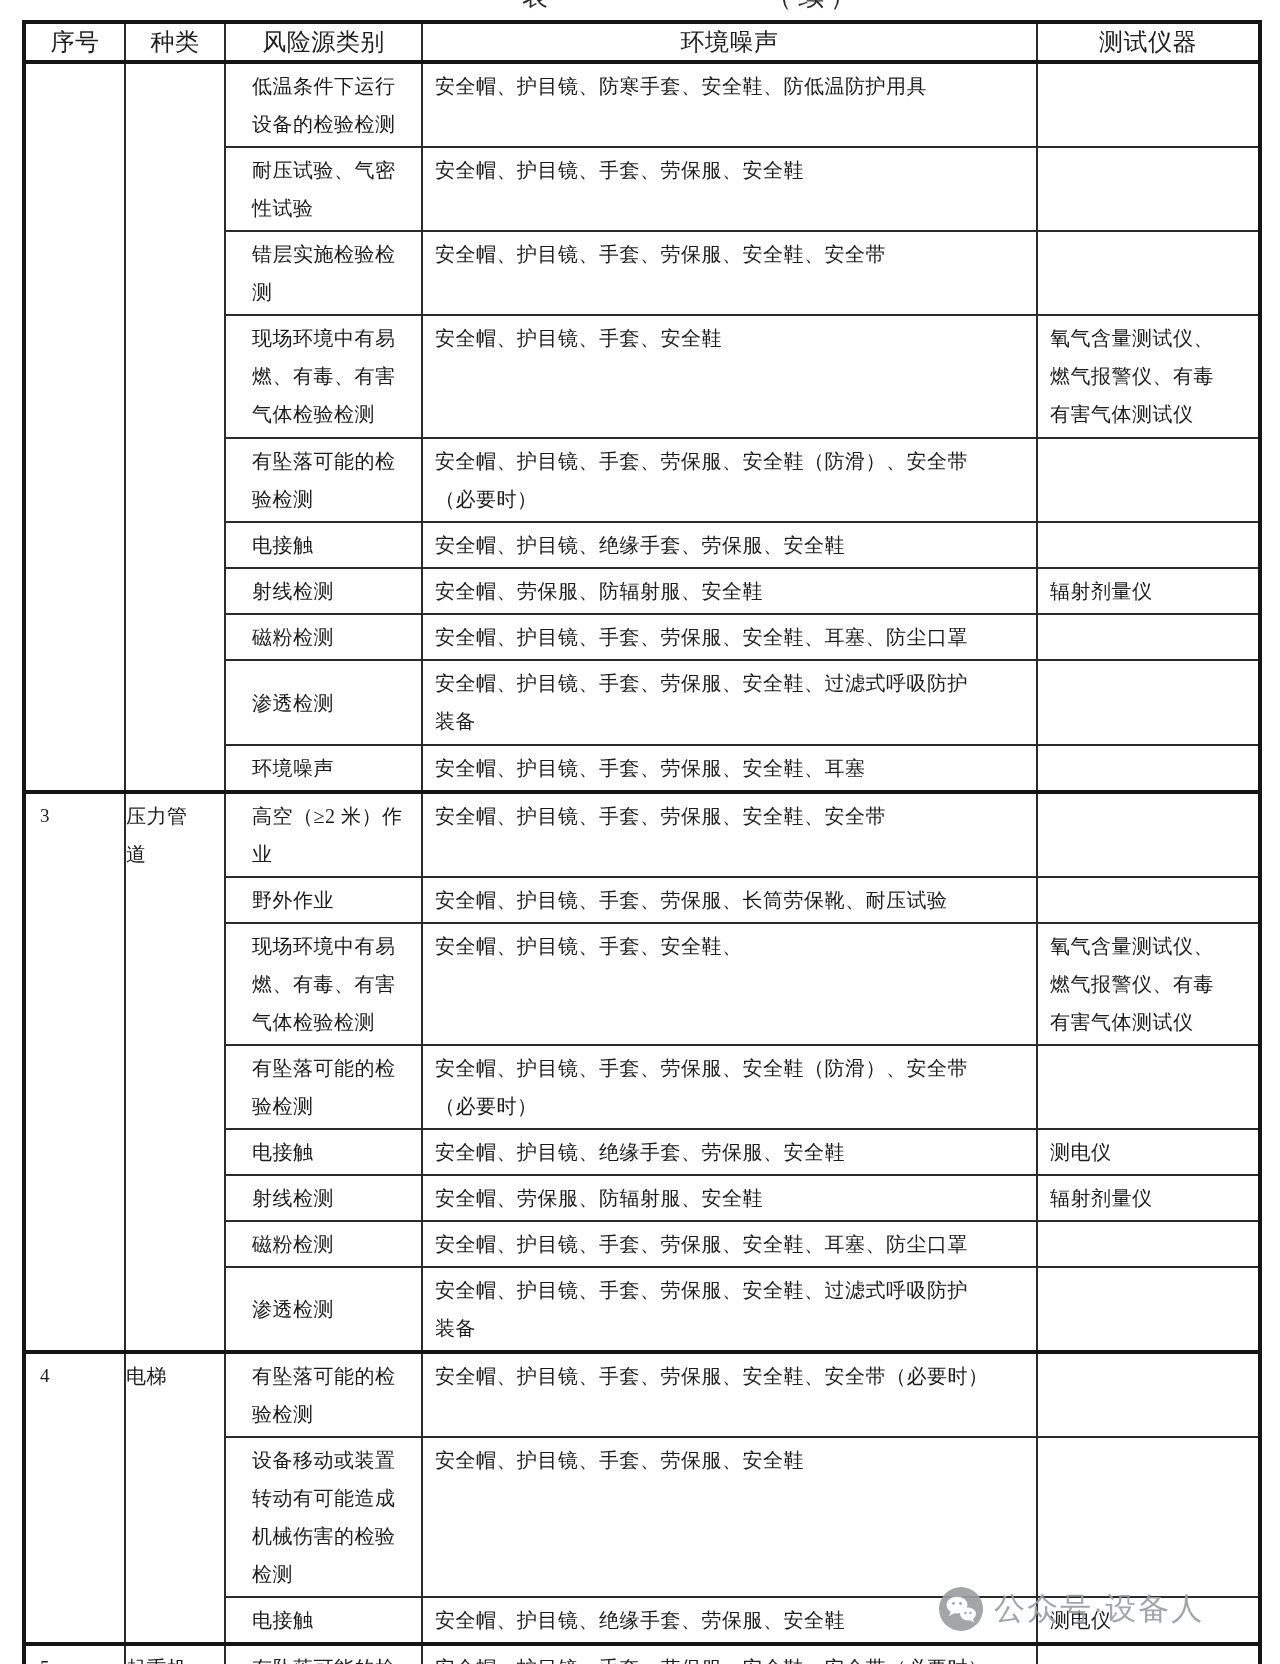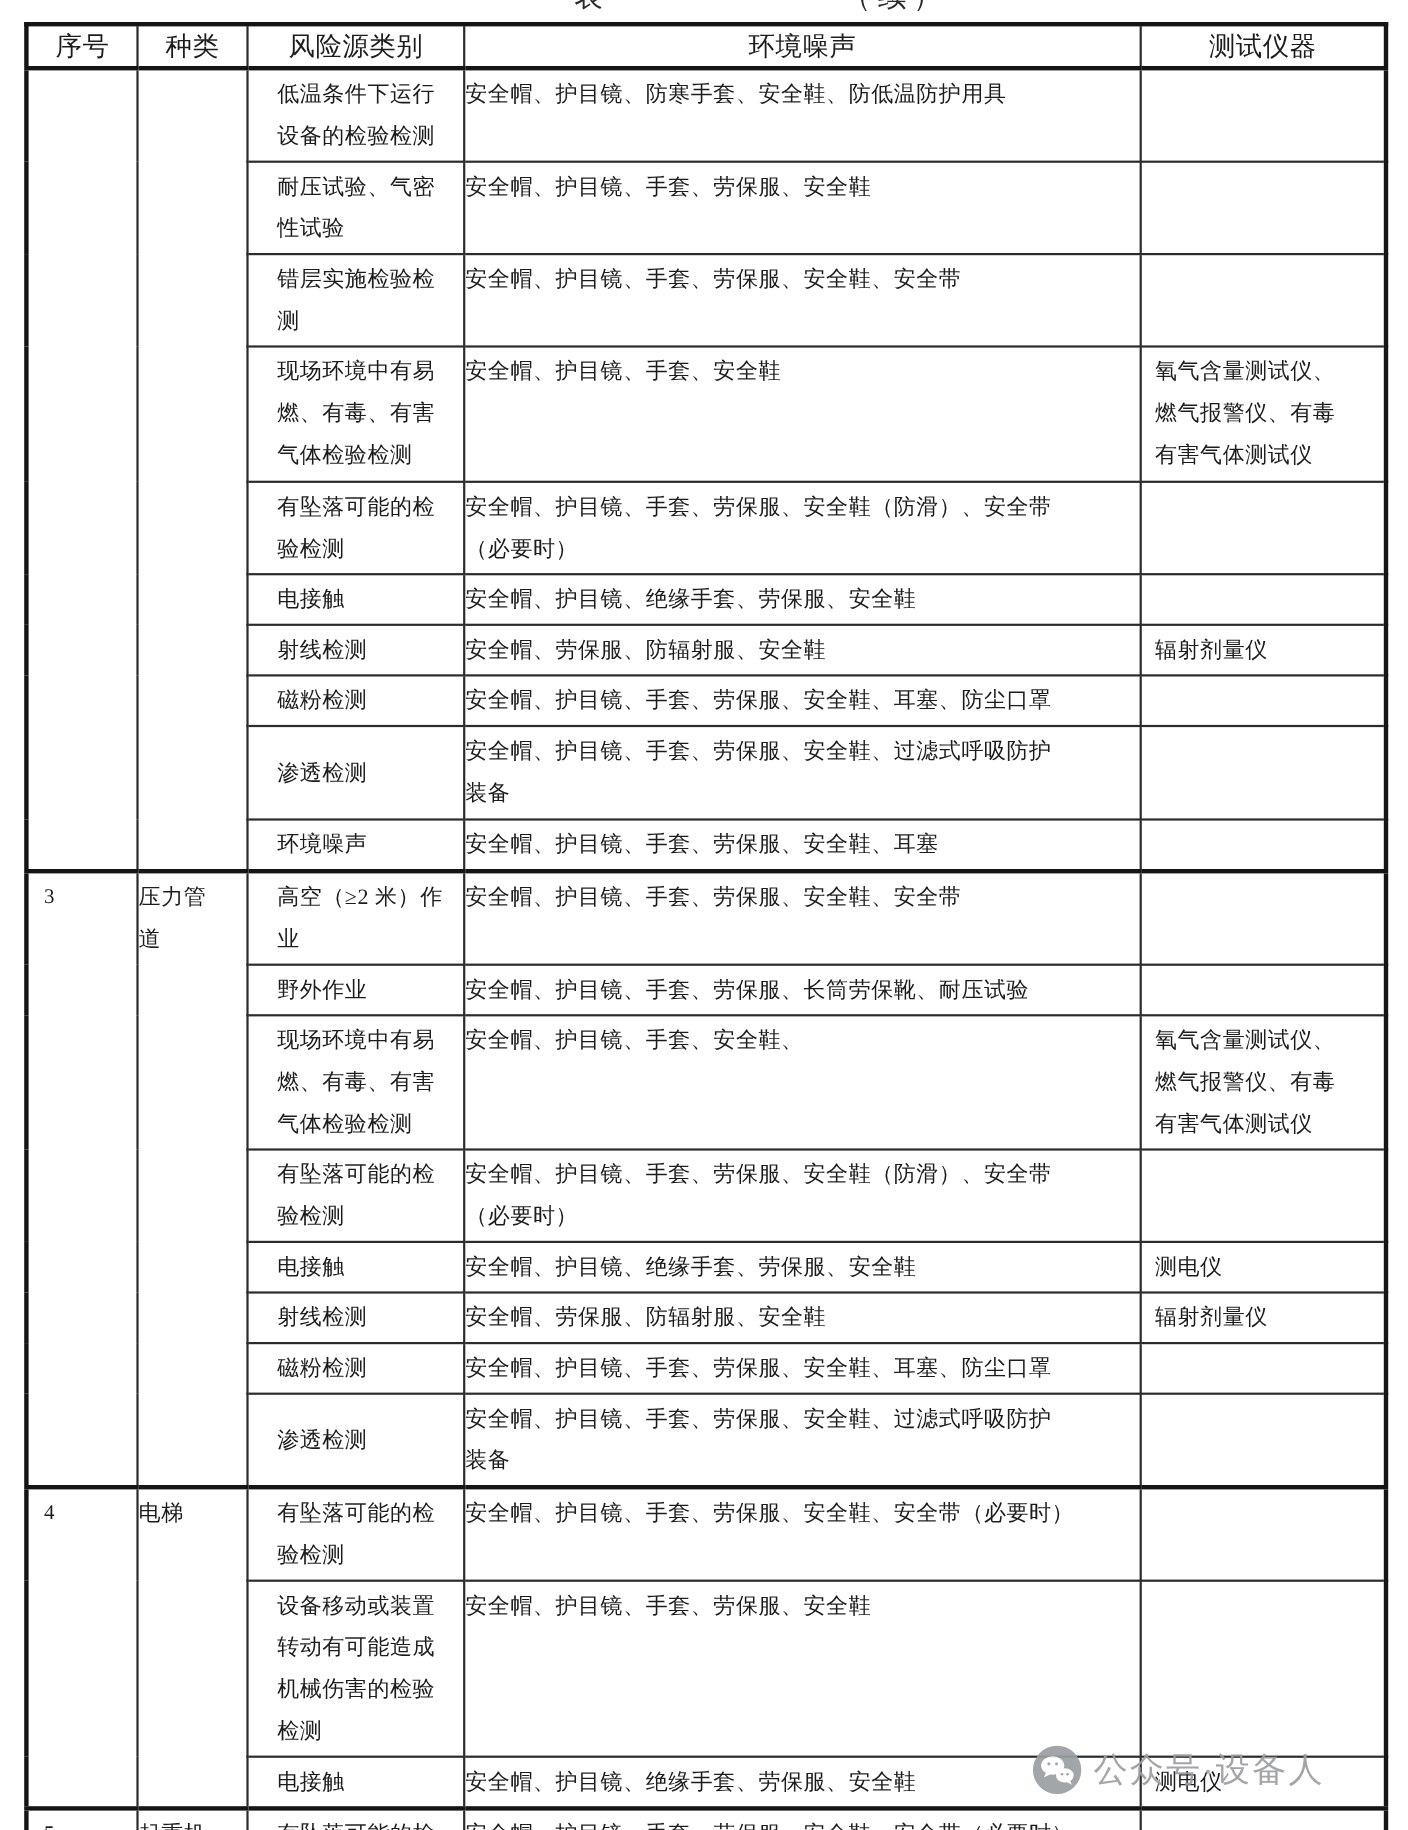--- a/index.html
+++ b/index.html
@@ -51,21 +51,21 @@
     padding:2px 0 2px 0;
   }
   td{
     white-space:pre-line;
     line-height:38px;
     padding:3px 8px 3px 13px;
   }
   td.num{padding-left:14px;font-size:19px;}
   td.type{padding-left:0;}
   td.risk{padding-left:26px;}
-  td.equip{padding-left:0;}
+  td.equip{padding-left:12px;}
   td.instr{padding-left:12px;margin-left:42px;}
   tr.section-start td{border-top:4px solid #151515;}
   td.vmid{vertical-align:middle;margin-top:28px;}
 
   
   .watermark{
     position:absolute;left:938px;top:1586px;
     display:flex;align-items:center;gap:10px;
     z-index:5;opacity:0.92;
   }

